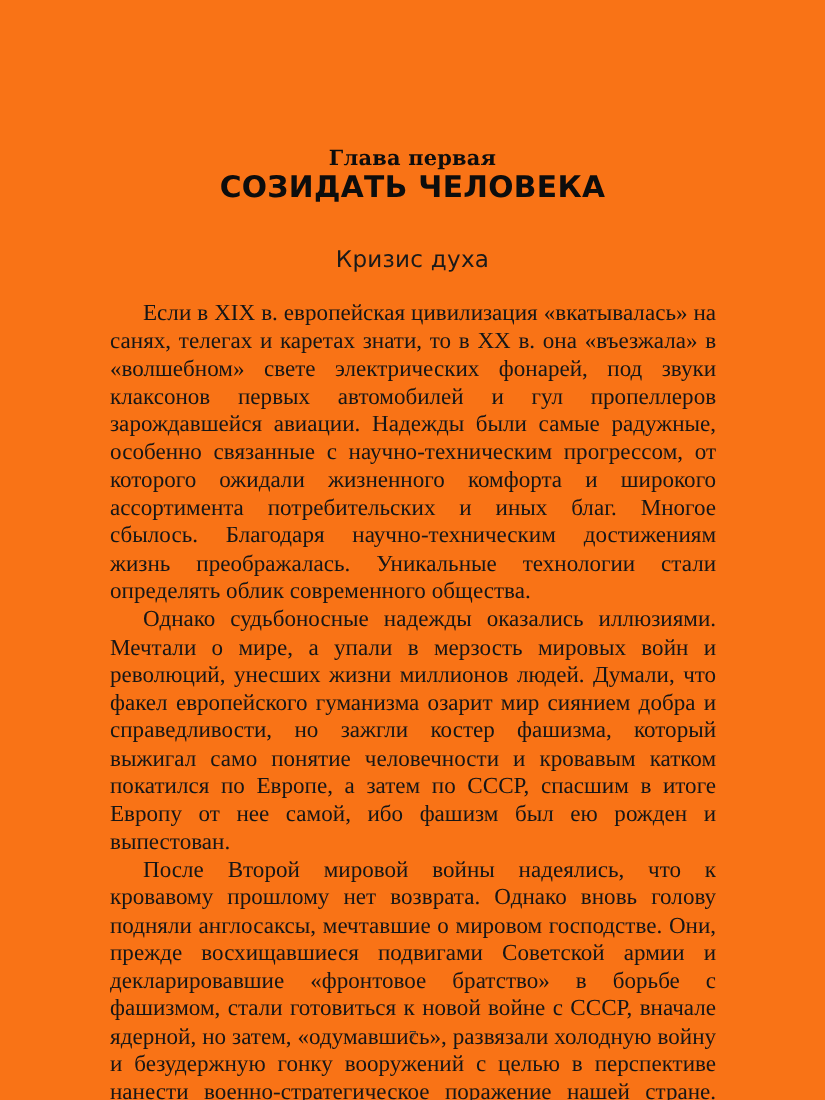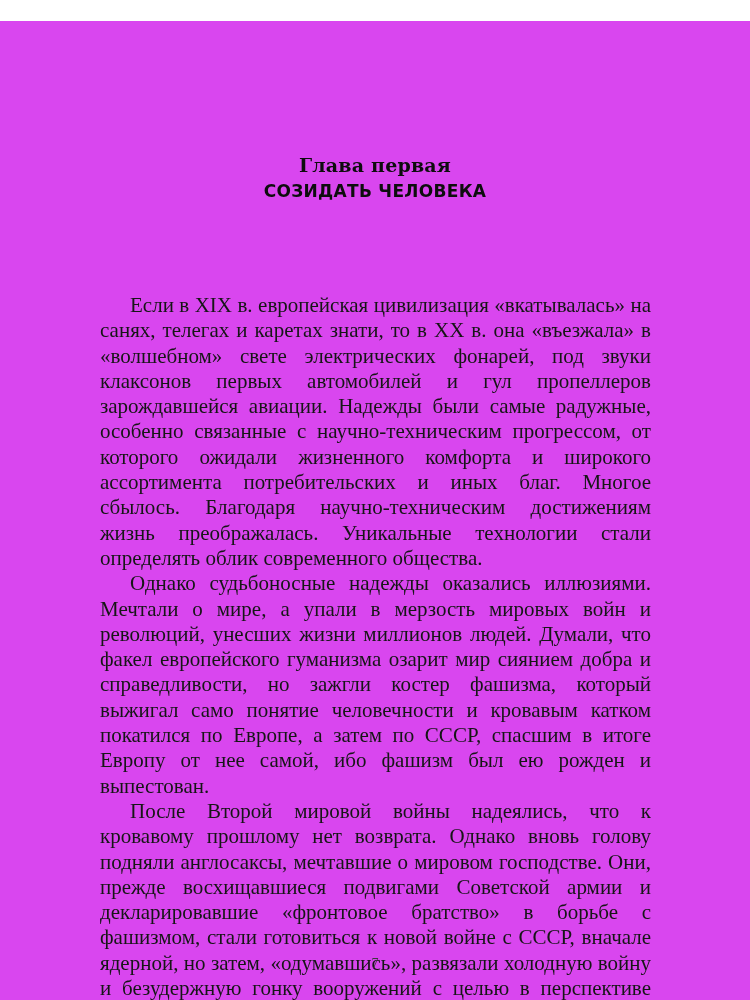--- a/index.html
+++ b/index.html
@@ -14,22 +14,21 @@
     position: relative;
     overflow: hidden;
     font-family: "Liberation Serif", "DejaVu Serif", serif;
     color: #1a1a1a;
     -webkit-font-smoothing: antialiased;
   }
 
   .page {
     position: absolute;
     inset: 0;
-    background: #d946ef;
-    margin-top: 21px;
+    background: #f97316;
   }
 
   
   .chapter-head {
     position: absolute;
     left: 100px;
     top: 132px;
     width: 550px;
     text-align: center;
   }
@@ -38,21 +37,21 @@
     font-weight: 700;
     font-size: 19px;
     line-height: 25px;
     letter-spacing: 0.2px;
     color: #0d0d0d;
     margin: 0;
   }
   .chapter-title {
     font-family: "DejaVu Sans", "Liberation Sans", sans-serif;
     font-weight: 700;
-    font-size: 17px;
+    font-size: 27px;
     line-height: 27px;
     letter-spacing: 0.3px;
     color: #0d0d0d;
     margin: 0;
     text-transform: none;
   }
 
   
   .section-head {
     position: absolute;
@@ -102,20 +101,21 @@
 </head>
 <body>
 
 <div class="page">
 
   <div class="chapter-head">
     <div class="chapter-label">Глава первая</div>
     <div class="chapter-title">СОЗИДАТЬ ЧЕЛОВЕКА</div>
   </div>
 
+  <div class="section-head">Кризис духа</div>
 
   <div class="body-text">
     <p>Если в XIX в. европейская цивилизация «вкатывалась» на санях, телегах и каретах знати, то в XX в. она «въезжала» в «волшебном» свете электрических фонарей, под звуки клаксонов первых автомобилей и гул пропеллеров зарождавшейся авиации. Надежды были самые радужные, особенно связанные с научно-техническим прогрессом, от которого ожидали жизненного комфорта и широкого ассортимента потребительских и иных благ. Многое сбылось. Благодаря научно-техническим достижениям жизнь преображалась. Уникальные технологии стали определять облик современного общества.</p>
     <p>Однако судьбоносные надежды оказались иллюзиями. Мечтали о мире, а упали в мерзость мировых войн и революций, унесших жизни миллионов людей. Думали, что факел европейского гуманизма озарит мир сиянием добра и справедливости, но зажгли костер фашизма, который выжигал само понятие человечности и кровавым катком покатился по Европе, а затем по СССР, спасшим в итоге Европу от нее самой, ибо фашизм был ею рожден и выпестован.</p>
     <p>После Второй мировой войны надеялись, что к кровавому прошлому нет возврата. Однако вновь голову подняли англосаксы, мечтавшие о мировом господстве. Они, прежде восхищавшиеся подвигами Советской армии и декларировавшие «фронтовое братство» в борьбе с фашизмом, стали готовиться к новой войне с СССР, вначале ядерной, но затем, «одумавшись», развязали холодную войну и безудержную гонку вооружений с целью в перспективе нанести военно-стратегическое поражение нашей стране. Парадокс: общество, провозгласившее жизнь человека высшей ценностью, все больше сил вкладывало и вкладывает в производство средств массового уничтожения всего сущего на Земле.</p>
   </div>
 
   <div class="folio">7</div>
 
 </div>

